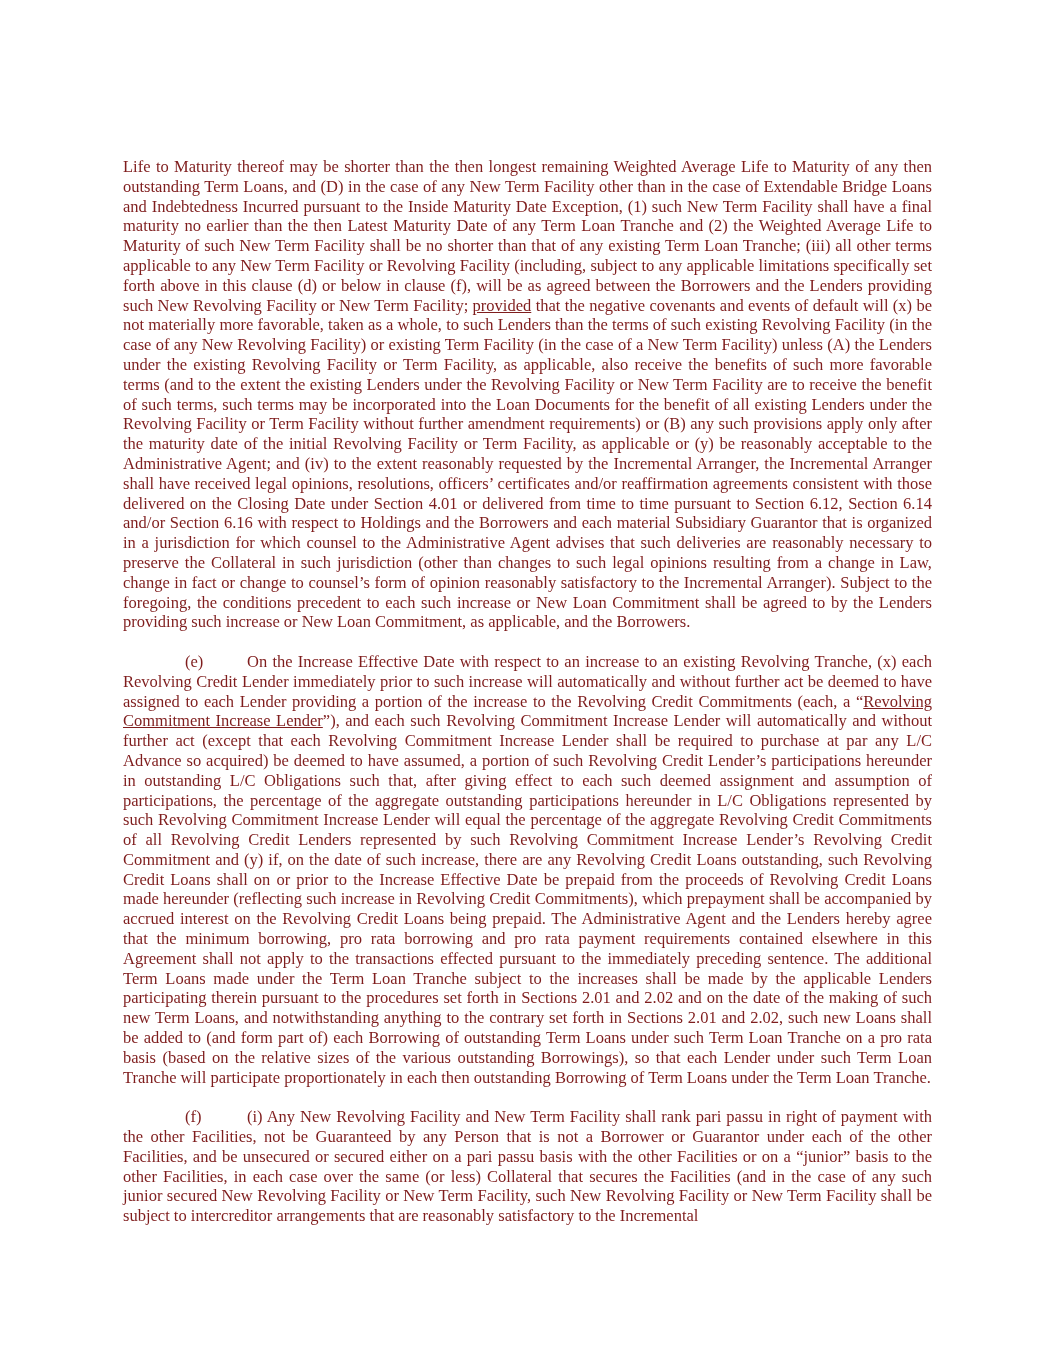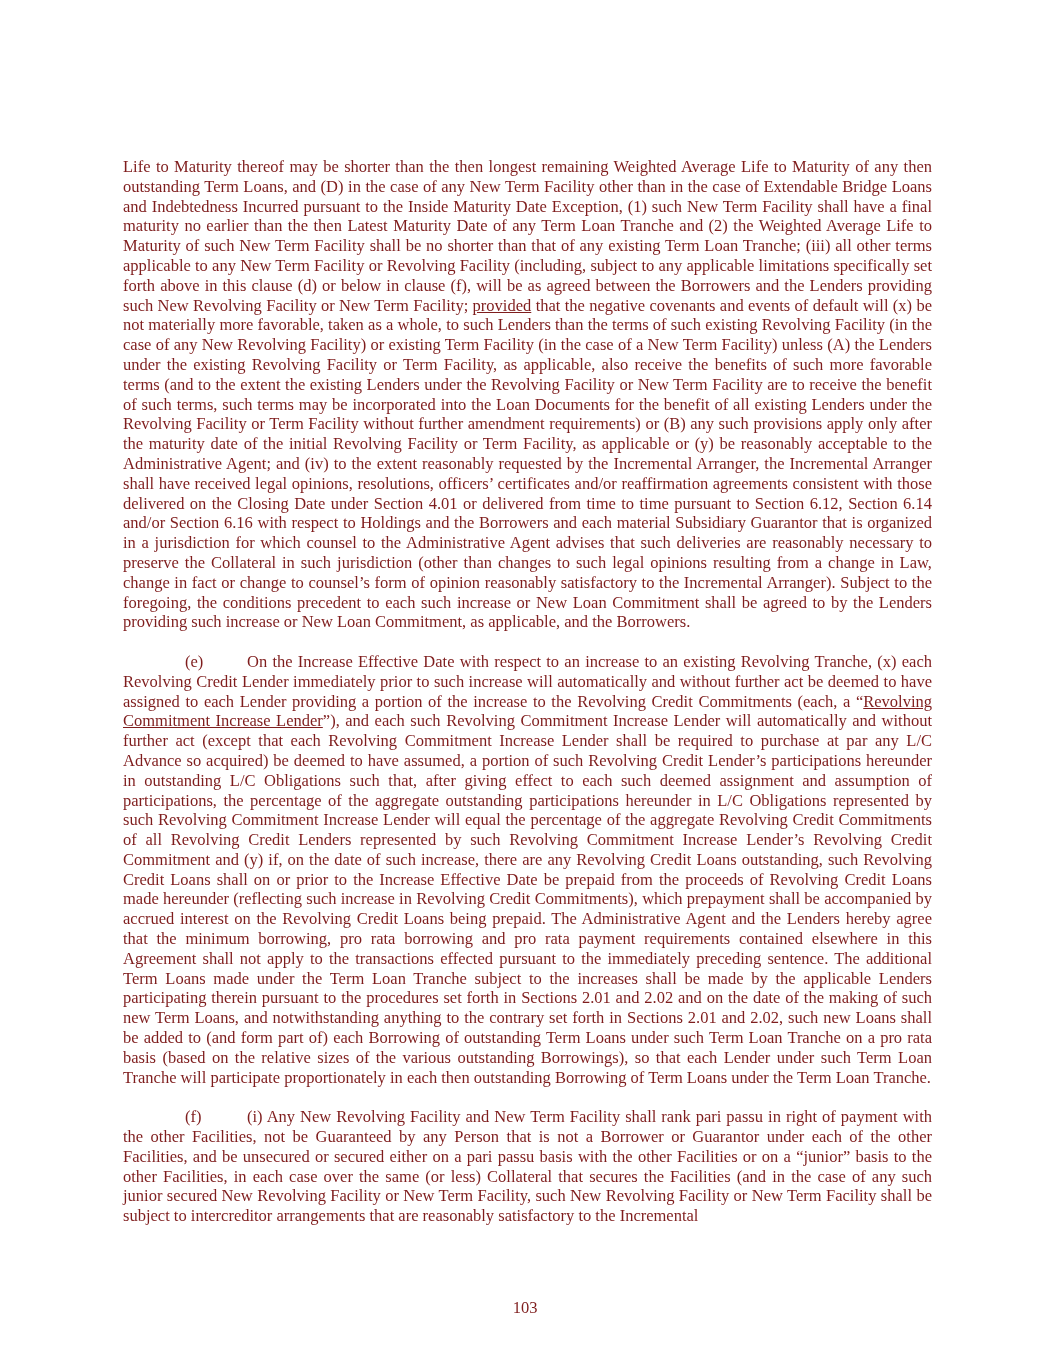--- a/index.html
+++ b/index.html
@@ -54,14 +54,13 @@
 </style>
 </head>
 <body>
 
 <div class="page">
   <div class="text-block" id="paragraphs-container">
       <p><span class="seg">Life to Maturity thereof may be shorter than the then longest remaining Weighted Average Life to Maturity of any then outstanding Term Loans, and (D) in the case of any New Term Facility other than in the case of Extendable Bridge Loans and Indebtedness Incurred pursuant to the Inside Maturity Date Exception, (1) such New Term Facility shall have a final maturity no earlier than the then Latest Maturity Date of any Term Loan Tranche and (2) the Weighted Average Life to Maturity of such New Term Facility shall be no shorter than that of any existing Term Loan Tranche; (iii) all other terms applicable to any New Term Facility or Revolving Facility (including, subject to any applicable limitations specifically set forth above in this clause (d) or below in clause (f), will be as agreed between the Borrowers and the Lenders providing such New Revolving Facility or New Term Facility; </span><span class="seg seg-underline">provided</span><span class="seg"> that the negative covenants and events of default will (x) be not materially more favorable, taken as a whole, to such Lenders than the terms of such existing Revolving Facility (in the case of any New Revolving Facility) or existing Term Facility (in the case of a New Term Facility) unless (A) the Lenders under the existing Revolving Facility or Term Facility, as applicable, also receive the benefits of such more favorable terms (and to the extent the existing Lenders under the Revolving Facility or New Term Facility are to receive the benefit of such terms, such terms may be incorporated into the Loan Documents for the benefit of all existing Lenders under the Revolving Facility or Term Facility without further amendment requirements) or (B) any such provisions apply only after the maturity date of the initial Revolving Facility or Term Facility, as applicable or (y) be reasonably acceptable to the Administrative Agent; and (iv) to the extent reasonably requested by the Incremental Arranger, the Incremental Arranger shall have received legal opinions, resolutions, officers’ certificates and/or reaffirmation agreements consistent with those delivered on the Closing Date under Section 4.01 or delivered from time to time pursuant to Section 6.12, Section 6.14 and/or Section 6.16 with respect to Holdings and the Borrowers and each material Subsidiary Guarantor that is organized in a jurisdiction for which counsel to the Administrative Agent advises that such deliveries are reasonably necessary to preserve the Collateral in such jurisdiction (other than changes to such legal opinions resulting from a change in Law, change in fact or change to counsel’s form of opinion reasonably satisfactory to the Incremental Arranger).  Subject to the foregoing, the conditions precedent to each such increase or New Loan Commitment shall be agreed to by the Lenders providing such increase or New Loan Commitment, as applicable, and the Borrowers.</span></p>
       <p class="indented"><span class="para-label">(e)</span><span class="seg">On the Increase Effective Date with respect to an increase to an existing Revolving Tranche, (x) each Revolving Credit Lender immediately prior to such increase will automatically and without further act be deemed to have assigned to each Lender providing a portion of the increase to the Revolving Credit Commitments (each, a “</span><span class="seg seg-underline">Revolving Commitment Increase Lender</span><span class="seg">”), and each such Revolving Commitment Increase Lender will automatically and without further act (except that each Revolving Commitment Increase Lender shall be required to purchase at par any L/C Advance so acquired) be deemed to have assumed, a portion of such Revolving Credit Lender’s participations hereunder in outstanding L/C Obligations such that, after giving effect to each such deemed assignment and assumption of participations, the percentage of the aggregate outstanding participations hereunder in L/C Obligations represented by such Revolving Commitment Increase Lender will equal the percentage of the aggregate Revolving Credit Commitments of all Revolving Credit Lenders represented by such Revolving Commitment Increase Lender’s Revolving Credit Commitment and (y) if, on the date of such increase, there are any Revolving Credit Loans outstanding, such Revolving Credit Loans shall on or prior to the Increase Effective Date be prepaid from the proceeds of Revolving Credit Loans made hereunder (reflecting such increase in Revolving Credit Commitments), which prepayment shall be accompanied by accrued interest on the Revolving Credit Loans being prepaid.  The Administrative Agent and the Lenders hereby agree that the minimum borrowing, pro rata borrowing and pro rata payment requirements contained elsewhere in this Agreement shall not apply to the transactions effected pursuant to the immediately preceding sentence.  The additional Term Loans made under the Term Loan Tranche subject to the increases shall be made by the applicable Lenders participating therein pursuant to the procedures set forth in Sections 2.01 and 2.02 and on the date of the making of such new Term Loans, and notwithstanding anything to the contrary set forth in Sections 2.01 and 2.02, such new Loans shall be added to (and form part of) each Borrowing of outstanding Term Loans under such Term Loan Tranche on a </span><span class="seg seg-italic">pro rata</span><span class="seg"> basis (based on the relative sizes of the various outstanding Borrowings), so that each Lender under such Term Loan Tranche will participate proportionately in each then outstanding Borrowing of Term Loans under the Term Loan Tranche.</span></p>
       <p class="indented"><span class="para-label">(f)</span><span class="seg">(i) Any New Revolving Facility and New Term Facility shall rank </span><span class="seg seg-italic">pari passu</span><span class="seg"> in right of payment with the other Facilities, not be Guaranteed by any Person that is not a Borrower or Guarantor under each of the other Facilities, and be unsecured or secured either on a </span><span class="seg seg-italic">pari passu</span><span class="seg"> basis with the other Facilities or on a “junior” basis to the other Facilities, in each case over the same (or less) Collateral that secures the Facilities (and in the case of any such junior secured New Revolving Facility or New Term Facility, such New Revolving Facility or New Term Facility shall be subject to intercreditor arrangements that are reasonably satisfactory to the Incremental</span></p>
     </div>
-  <div class="page-number">103</div>
 </div>
 
 </body></html>

